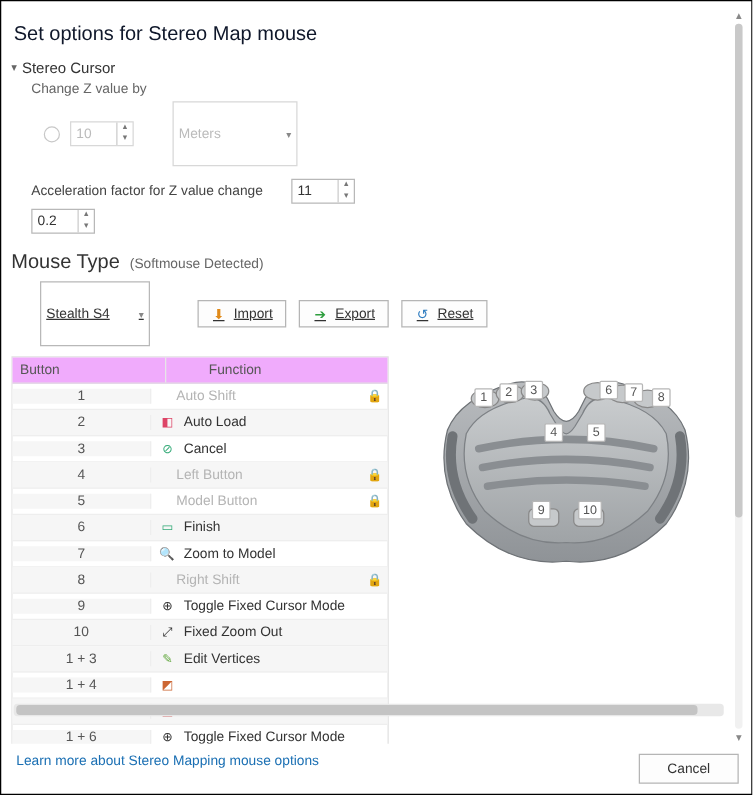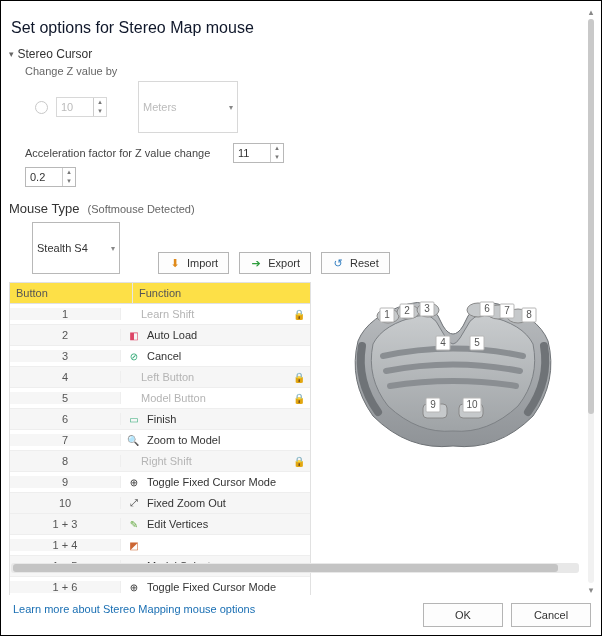--- a/index.html
+++ b/index.html
@@ -25,27 +25,27 @@
   .num .val{width:28px;padding:0 4px;line-height:18px;}
   .num .spin{width:12px;display:flex;flex-direction:column;border-left:1px solid #ccc;}
   .num .spin span{flex:1;font-size:7px;line-height:8px;text-align:center;color:#777;}
   .combo{display:inline-flex;align-items:center;border:1px solid #b8b8b8;height:18px;padding:16px 4px;gap:6px;background:#fff;min-width:90px;justify-content:space-between;margin-left:23px;}
   .combo.disabled{border-color:#d8d8d8;color:#bbb;}
   .combo .dd{font-size:8px;color:#888;}
   .label{color:#444;}
   .mouse-type{display:flex;align-items:baseline;gap:8px;margin-top:14px;}
   .btn{display:inline-flex;align-items:center;gap:6px;border:1px solid #b5b5b5;background:#fdfdfd;height:20px;padding:0 10px;color:#333;cursor:default;}
   .btn .ic{width:12px;height:12px;display:inline-flex;align-items:center;justify-content:center;}
-  .toolbar{display:flex;gap:10px;align-items:flex-end;margin:6px 0 8px 0;}
+  .toolbar{display:flex;gap:10px;align-items:center;margin:6px 0 8px 0;text-decoration:underline;}
   .two-col{display:flex;gap:14px;align-items:flex-start;}
   .table{border:1px solid #e1e1e1;width:300px;}
-  .thead{display:flex;background:#fde047;border-bottom:1px solid #e1e1e1;}
+  .thead{display:flex;background:#f0abfc;border-bottom:1px solid #e1e1e1;}
   .thead .th{padding:4px 6px;color:#555;}
   .th.b{width:110px;border-right:1px solid #e6e6e6;}
-  .th.f{flex:1;}
+  .th.f{flex:1;margin-left:28px;}
   .row{display:flex;border-bottom:1px solid #eee;align-items:center;height:20px;}
   .row.alt{background:#f6f6f6;}
   .cell-b{width:110px;text-align:center;color:#555;border-right:1px solid #eee;background:#f6f6f6;}
   .cell-f{flex:1;display:flex;align-items:center;gap:6px;padding:0 6px;position:relative;}
   .cell-f.locked{color:#b4b4b4;}
   .cell-f.locked .fname{padding-left:14px;}
   .lock{position:absolute;right:4px;font-size:10px;color:#d4a84a;}
   .ic-box{width:14px;height:14px;display:inline-flex;align-items:center;justify-content:center;font-size:10px;}
   .mouse-img{flex:1;display:flex;align-items:flex-start;justify-content:center;padding-top:4px;}
   .link{color:#1a6fb3;margin:8px 0 0 4px;display:inline-block;}
@@ -98,21 +98,21 @@
           <span class="val">0.2</span>
           <span class="spin">
               <span>▴</span>
               <span>▾</span>
             </span>
         </span>
       </div>
     </div>
 
     <div class="mouse-type">
-      <span style="font-size:13px">Mouse Type</span>
+      <span style="font-size:16px">Mouse Type</span>
       <span class="muted">(Softmouse Detected)</span>
     </div>
 
     <div class="toolbar">
       <span class="combo" style="min-width:78px">
         <span>Stealth S4</span>
           <span class="dd">▾</span>
       </span>
       <span style="width:18px"></span>
       <span class="btn">
@@ -133,21 +133,21 @@
 
       <div class="table">
         <div class="thead">
           <div class="th b">Button</div>
           <div class="th f">Function</div>
         </div>
         <div id="tbody">
             <div class="row">
               <div class="cell-b">1</div>
               <div class="cell-f locked">
-                <span class="fname">Learn Shift</span>
+                <span class="fname">Auto Shift</span>
                 <span class="lock">🔒</span>
               </div>
             </div>
             <div class="row alt">
               <div class="cell-b">2</div>
               <div class="cell-f">
                 <span class="ic-box">
                   <span style="color:#d46;">◧</span>
                 </span>
                 <span class="fname">Auto Load</span>
@@ -340,19 +340,16 @@
     <div class="track">
         <div class="thumb"></div>
       </div>
     <div class="arrow">▾</div>
   </div>
 
   <a class="link">Learn more about Stereo Mapping mouse options</a>
 
   <div class="footer">
     <span class="btn">
-        <span>OK</span>
-      </span>
-    <span class="btn">
         <span>Cancel</span>
       </span>
   </div>
 </div>
 
 </body></html>

